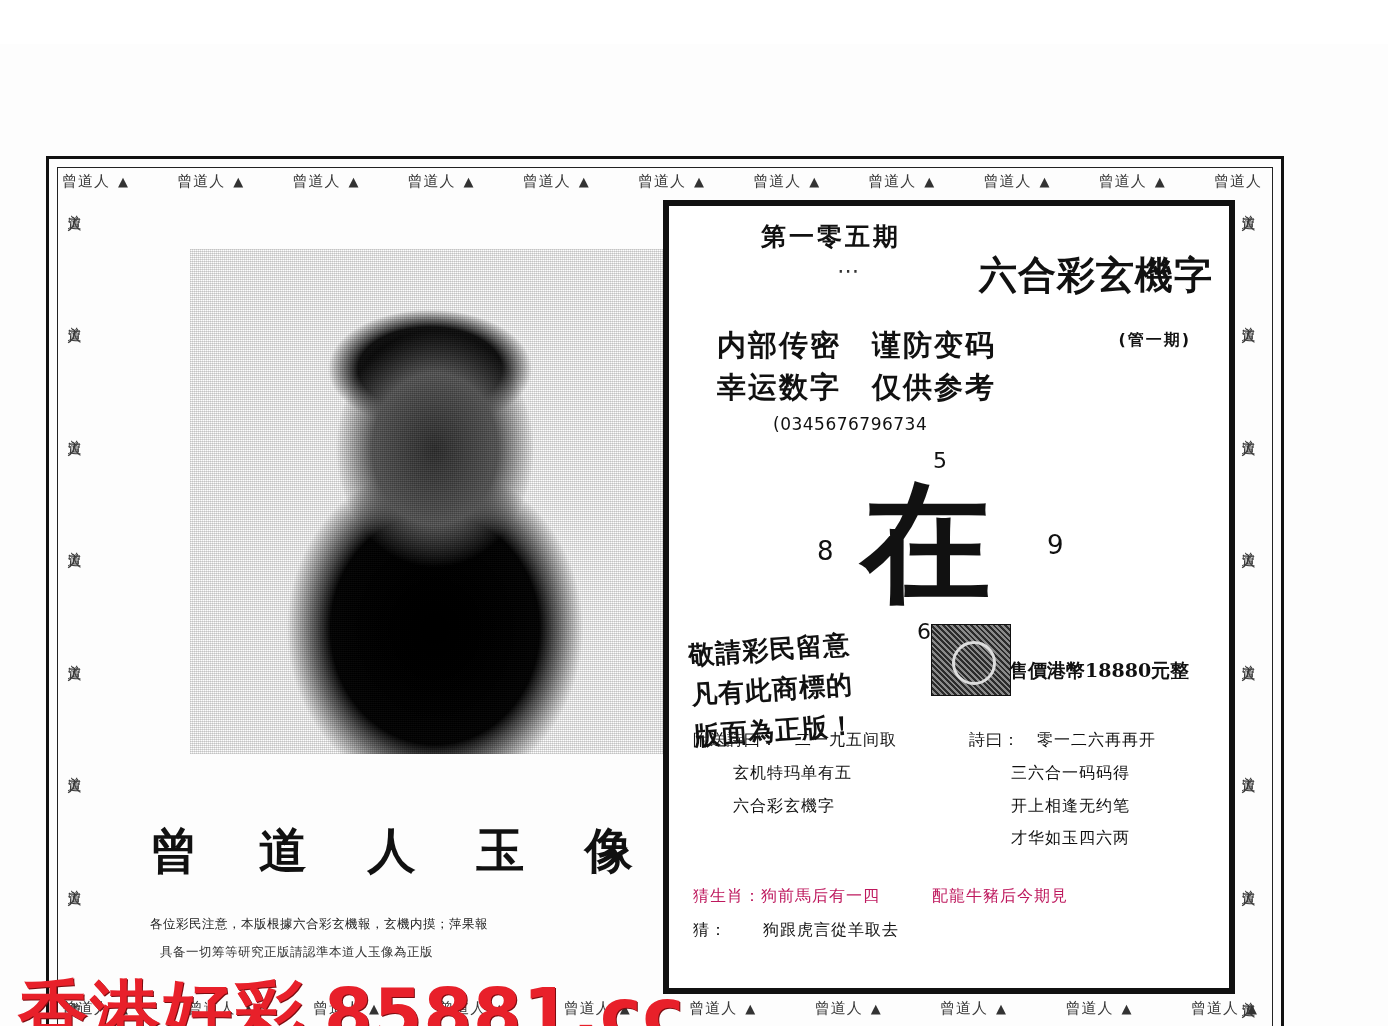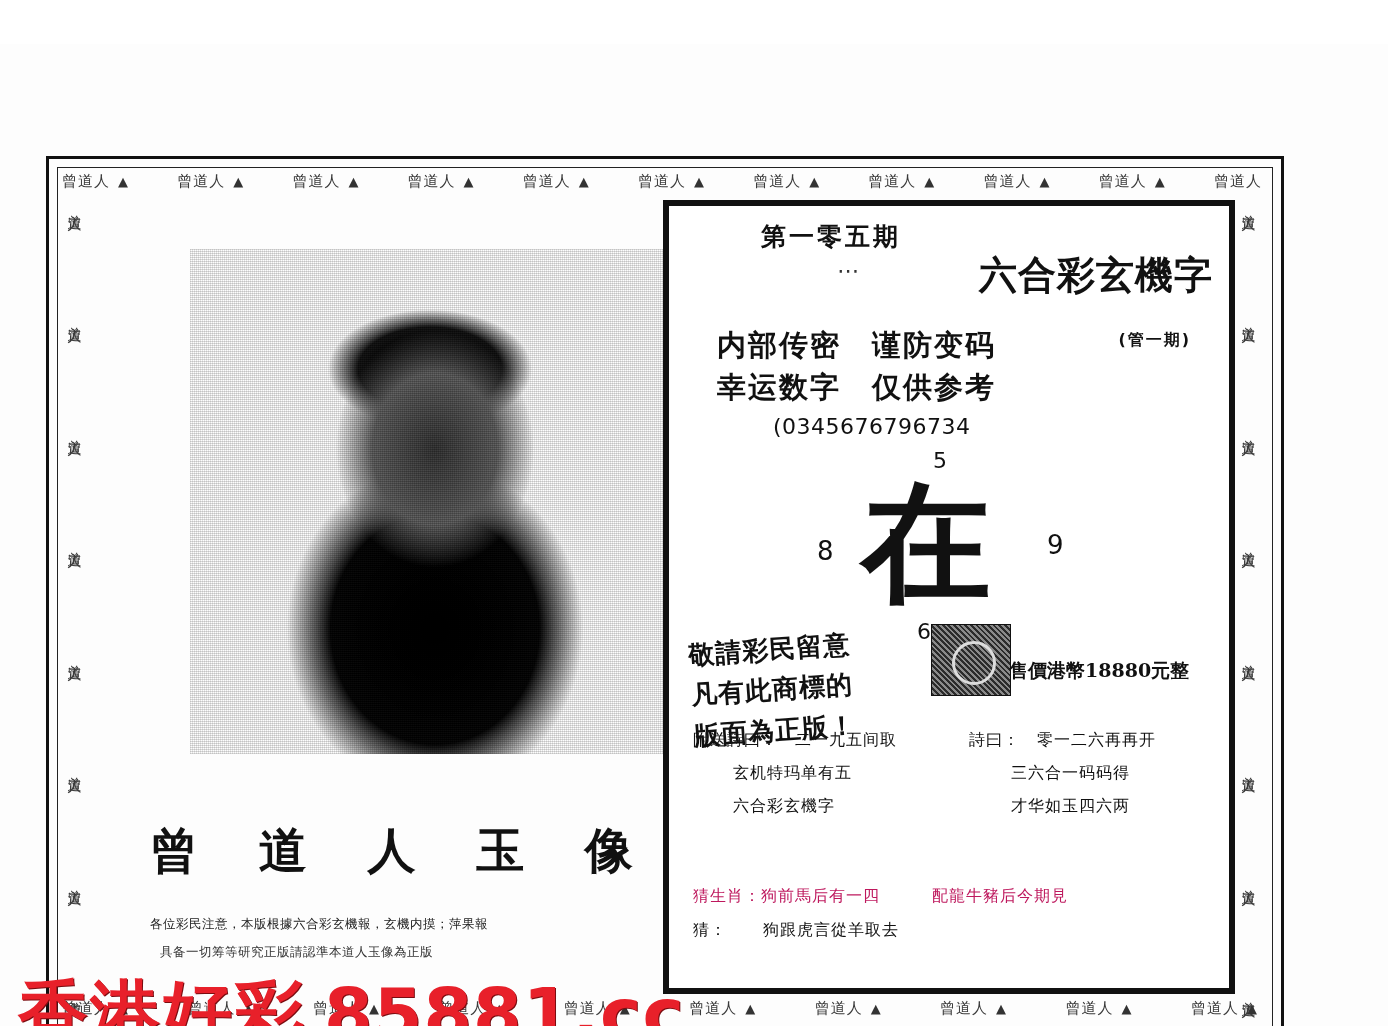--- a/index.html
+++ b/index.html
@@ -104,21 +104,21 @@
     font-family:"DejaVu Sans", sans-serif;
     font-size:29px;font-weight:bold;color:#111;line-height:1.45;letter-spacing:2px;
   }
   .period{
     position:absolute;right:38px;top:124px;
     font-size:16px;font-weight:bold;color:#111;letter-spacing:2px;
   }
   .numstring{
     position:absolute;left:104px;top:208px;
     font-family:"DejaVu Sans", sans-serif;
-    font-size:22px;color:#111;letter-spacing:.5px;
+    font-size:17px;color:#111;letter-spacing:.5px;
   }
   .n5{position:absolute;left:264px;top:242px;font-size:22px;color:#111;}
   .n8{position:absolute;left:148px;top:330px;font-size:26px;color:#111;}
   .n9{position:absolute;left:378px;top:324px;font-size:26px;color:#111;}
   .n6{position:absolute;left:248px;top:413px;font-size:22px;color:#111;}
   .bigchar{
     position:absolute;left:192px;top:272px;
     font-family:"DejaVu Serif", serif;
     font-size:130px;font-weight:bold;color:#111;line-height:1;
   }
@@ -334,20 +334,21 @@
 
     <div class="poem-left">
       <div class="lead">附送詩曰：一二一九五间取</div>
       <div class="ind">玄机特玛单有五</div>
       <div class="ind">六合彩玄機字</div>
     </div>
 
     <div class="poem-right">
       <div>詩曰：　零一二六再再开</div>
       <div class="ind">三六合一码码得</div>
+      <div class="ind">开上相逢无约笔</div>
       <div class="ind">才华如玉四六两</div>
     </div>
 
     <div class="guess1">
       <span>猜生肖：</span><span>狗前馬后有一四</span><span class="sp"></span><span>配龍牛豬后今期見</span>
     </div>
     <div class="guess2">
       <span>猜：</span><span class="sp"></span><span>狗跟虎言從羊取去</span>
     </div>
   </div>

